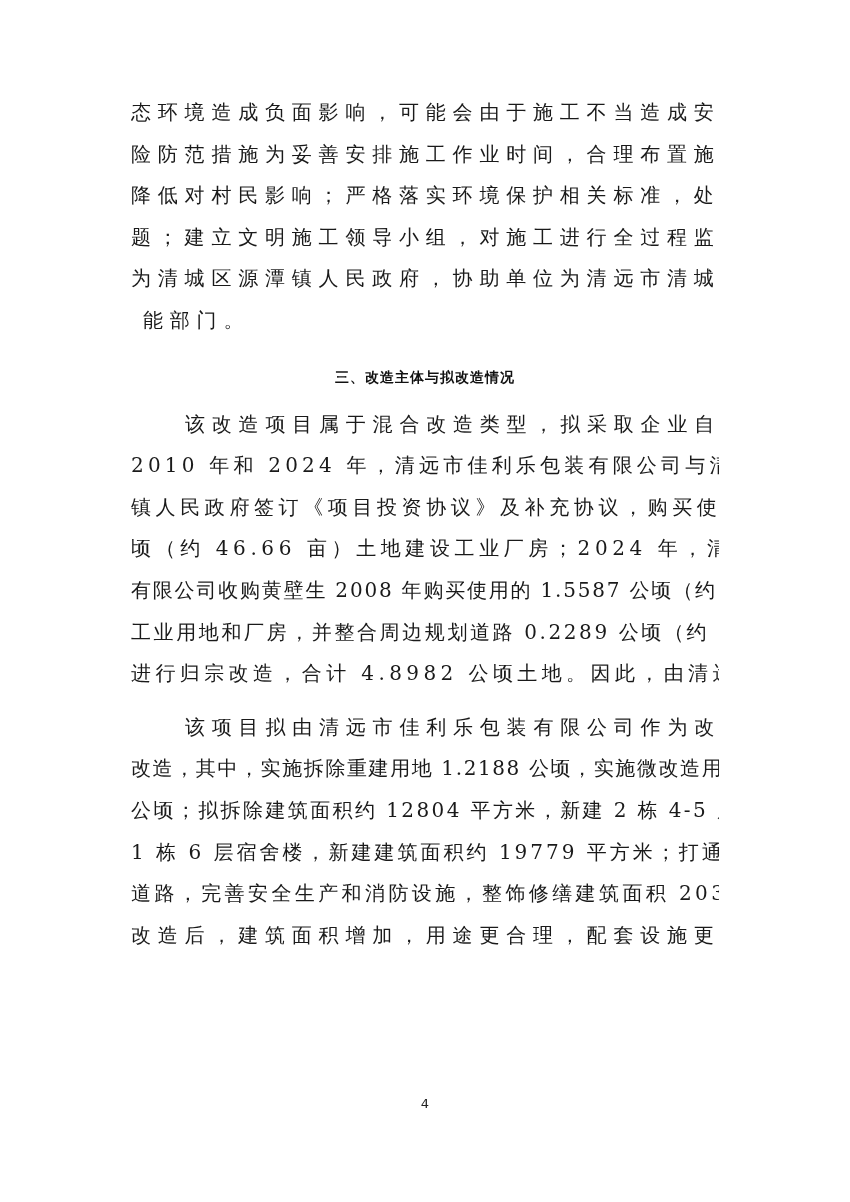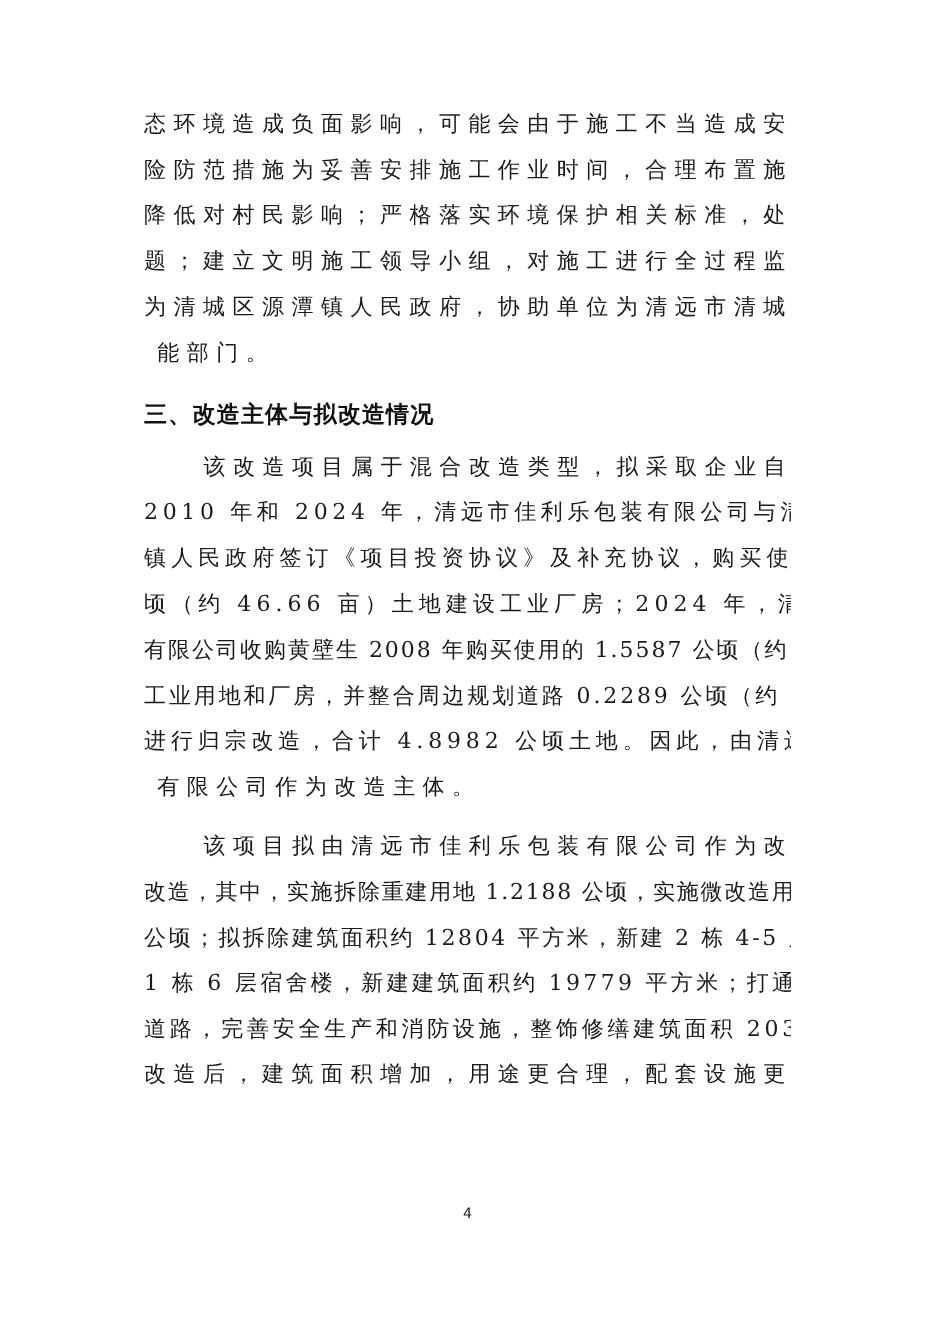--- a/index.html
+++ b/index.html
@@ -4,21 +4,21 @@
 <style>
   html, body { margin: 0; padding: 0; background: #ffffff; }
   body { width: 850px; height: 1202px; position: relative; overflow: hidden;
          font-family: "DejaVu Serif", "Liberation Serif", serif; color: #1a1a1a; }
   .page { position: absolute; left: 131px; top: 92px; width: 588px; }
   .line { height: 41.6px; line-height: 41.6px; font-size: 20px; white-space: nowrap;
           letter-spacing: 6.8px; text-align: justify; text-align-last: justify; overflow: hidden; }
   .line.last { text-align-last: left; margin-left: 12px; }
   .indent { padding-left: 54px; }
   .heading { font-family: "DejaVu Sans", "Liberation Sans", sans-serif; font-weight: bold;
-             font-size: 21px; height: 54px; line-height: 54px; letter-spacing: 1px; margin-top: 8px; color: #111; }
+             font-size: 14px; height: 54px; line-height: 54px; letter-spacing: 1px; margin-top: 8px; color: #111; text-align: center; }
   .gap { height: 12px; }
   .page-number { position: absolute; top: 1096px; left: 0; width: 850px; text-align: center;
                  font-family: "DejaVu Sans", "Liberation Sans", sans-serif; font-size: 13px; color: #222; }
 </style>
 </head>
 <body>
 
 <div class="page">
   <div>
     <div class="line">态环境造成负面影响，可能会由于施工不当造成安全事故等风险。风</div>
@@ -32,21 +32,20 @@
   <div class="heading">三、改造主体与拟改造情况</div>
 
   <div>
     <div class="line indent">该改造项目属于混合改造类型，拟采取企业自改模式，2006 年、</div>
     <div class="line" style="letter-spacing:4.2px">2010 年和 2024 年，清远市佳利乐包装有限公司与清远市清城区源潭</div>
     <div class="line" style="letter-spacing:4.6px">镇人民政府签订《项目投资协议》及补充协议，购买使用 3.1106 公</div>
     <div class="line" style="letter-spacing:4.6px">顷（约 46.66 亩）土地建设工业厂房；2024 年，清远市佳利乐包装</div>
     <div class="line" style="letter-spacing:1.8px">有限公司收购黄壁生 2008 年购买使用的 1.5587 公顷（约 23.38 亩）</div>
     <div class="line" style="letter-spacing:2.6px">工业用地和厂房，并整合周边规划道路 0.2289 公顷（约 3.433 亩）</div>
     <div class="line" style="letter-spacing:4.4px">进行归宗改造，合计 4.8982 公顷土地。因此，由清远市佳利乐包装</div>
-    <div class="line last">有限公司作为改造主体。</div>
   </div>
 
   <div class="gap"></div>
 
   <div>
     <div class="line indent">该项目拟由清远市佳利乐包装有限公司作为改造主体实施混合</div>
     <div class="line" style="letter-spacing:1.6px">改造，其中，实施拆除重建用地 1.2188 公顷，实施微改造用地 3.6794</div>
     <div class="line" style="letter-spacing:2.4px">公顷；拟拆除建筑面积约 12804 平方米，新建 2 栋 4-5 层标准厂房和</div>
     <div class="line" style="letter-spacing:3px">1 栋 6 层宿舍楼，新建建筑面积约 19779 平方米；打通项目内部消防</div>
     <div class="line" style="letter-spacing:3.4px">道路，完善安全生产和消防设施，整饰修缮建筑面积 20317 平方米。</div>

